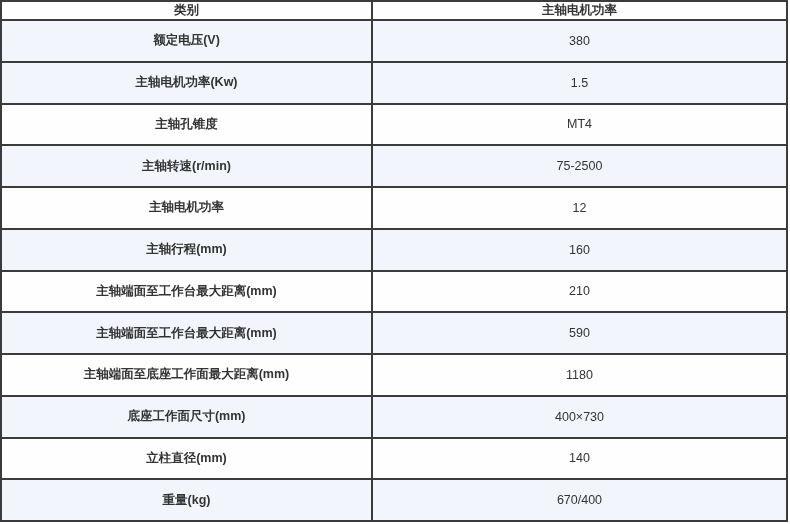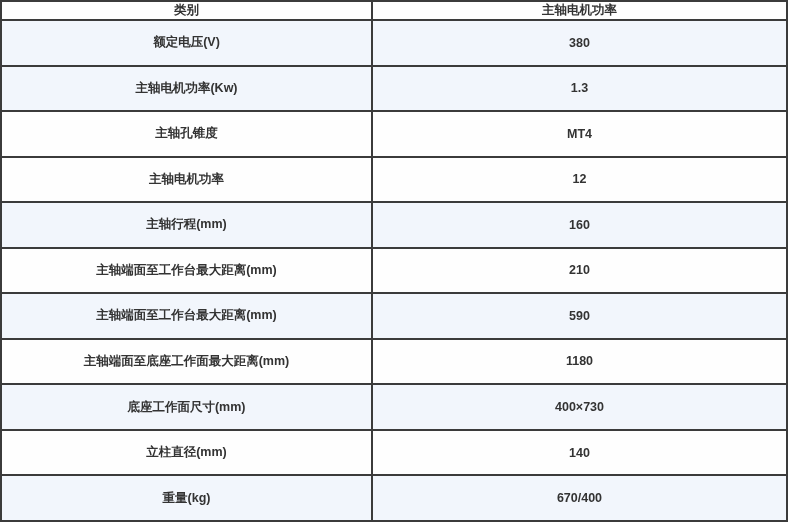--- a/index.html
+++ b/index.html
@@ -35,21 +35,21 @@
   table.spec-table col.c-value { width: 52.8%; }
 
   
   tr.row-white td, tr.row-white th { background: #fefefe; }
   tr.row-blue  td, tr.row-blue th  { background: #f2f6fc; }
 
   td.spec-label, th.spec-header {
     font-weight: 700;
   }
   td.spec-value {
-    font-weight: 700;
+    font-weight: 400;
   }
 </style>
 </head>
 <body>
 
 <div class="page">
   <table class="spec-table">
     <colgroup>
       <col class="c-label">
       <col class="c-value">
@@ -60,25 +60,29 @@
         <th class="spec-header">主轴电机功率</th>
       </tr>
     </thead>
     <tbody id="spec-body">
         <tr class="row-blue">
     <td class="spec-label">额定电压(V)</td>
     <td class="spec-value">380</td>
   </tr>
         <tr class="row-blue">
     <td class="spec-label">主轴电机功率(Kw)</td>
-    <td class="spec-value">1.3</td>
+    <td class="spec-value">1.5</td>
   </tr>
         <tr class="row-white">
     <td class="spec-label">主轴孔锥度</td>
     <td class="spec-value">MT4</td>
+  </tr>
+        <tr class="row-blue">
+    <td class="spec-label">主轴转速(r/min)</td>
+    <td class="spec-value">75-2500</td>
   </tr>
         <tr class="row-white">
     <td class="spec-label">主轴电机功率</td>
     <td class="spec-value">12</td>
   </tr>
         <tr class="row-blue">
     <td class="spec-label">主轴行程(mm)</td>
     <td class="spec-value">160</td>
   </tr>
         <tr class="row-white">

